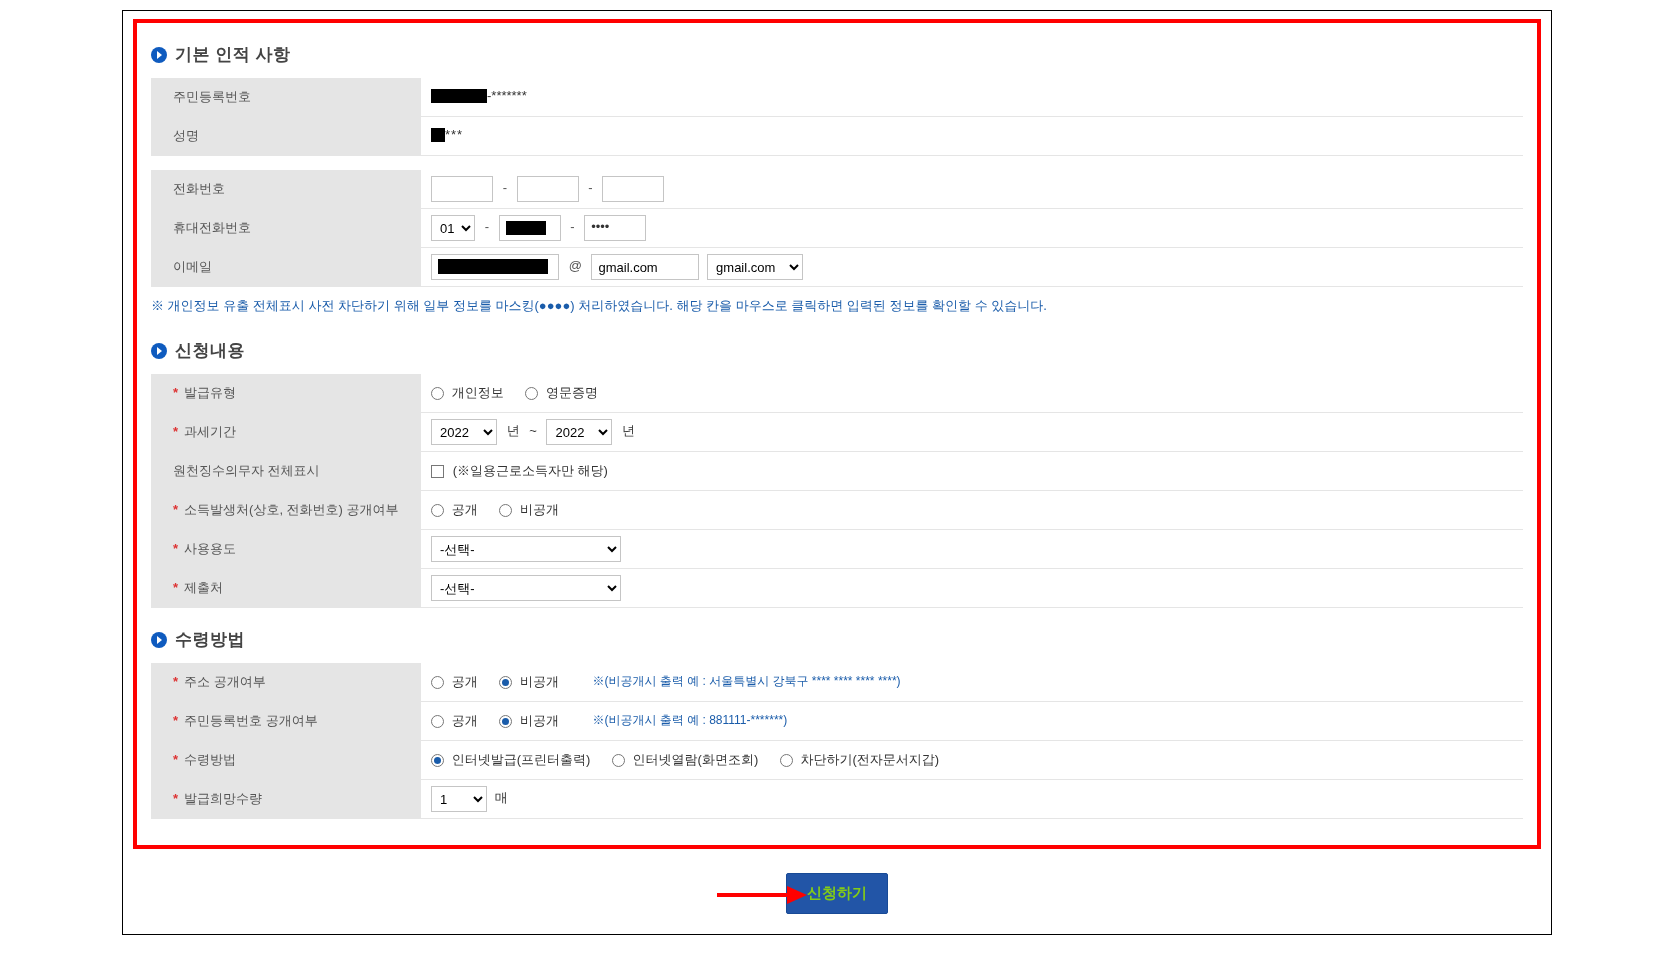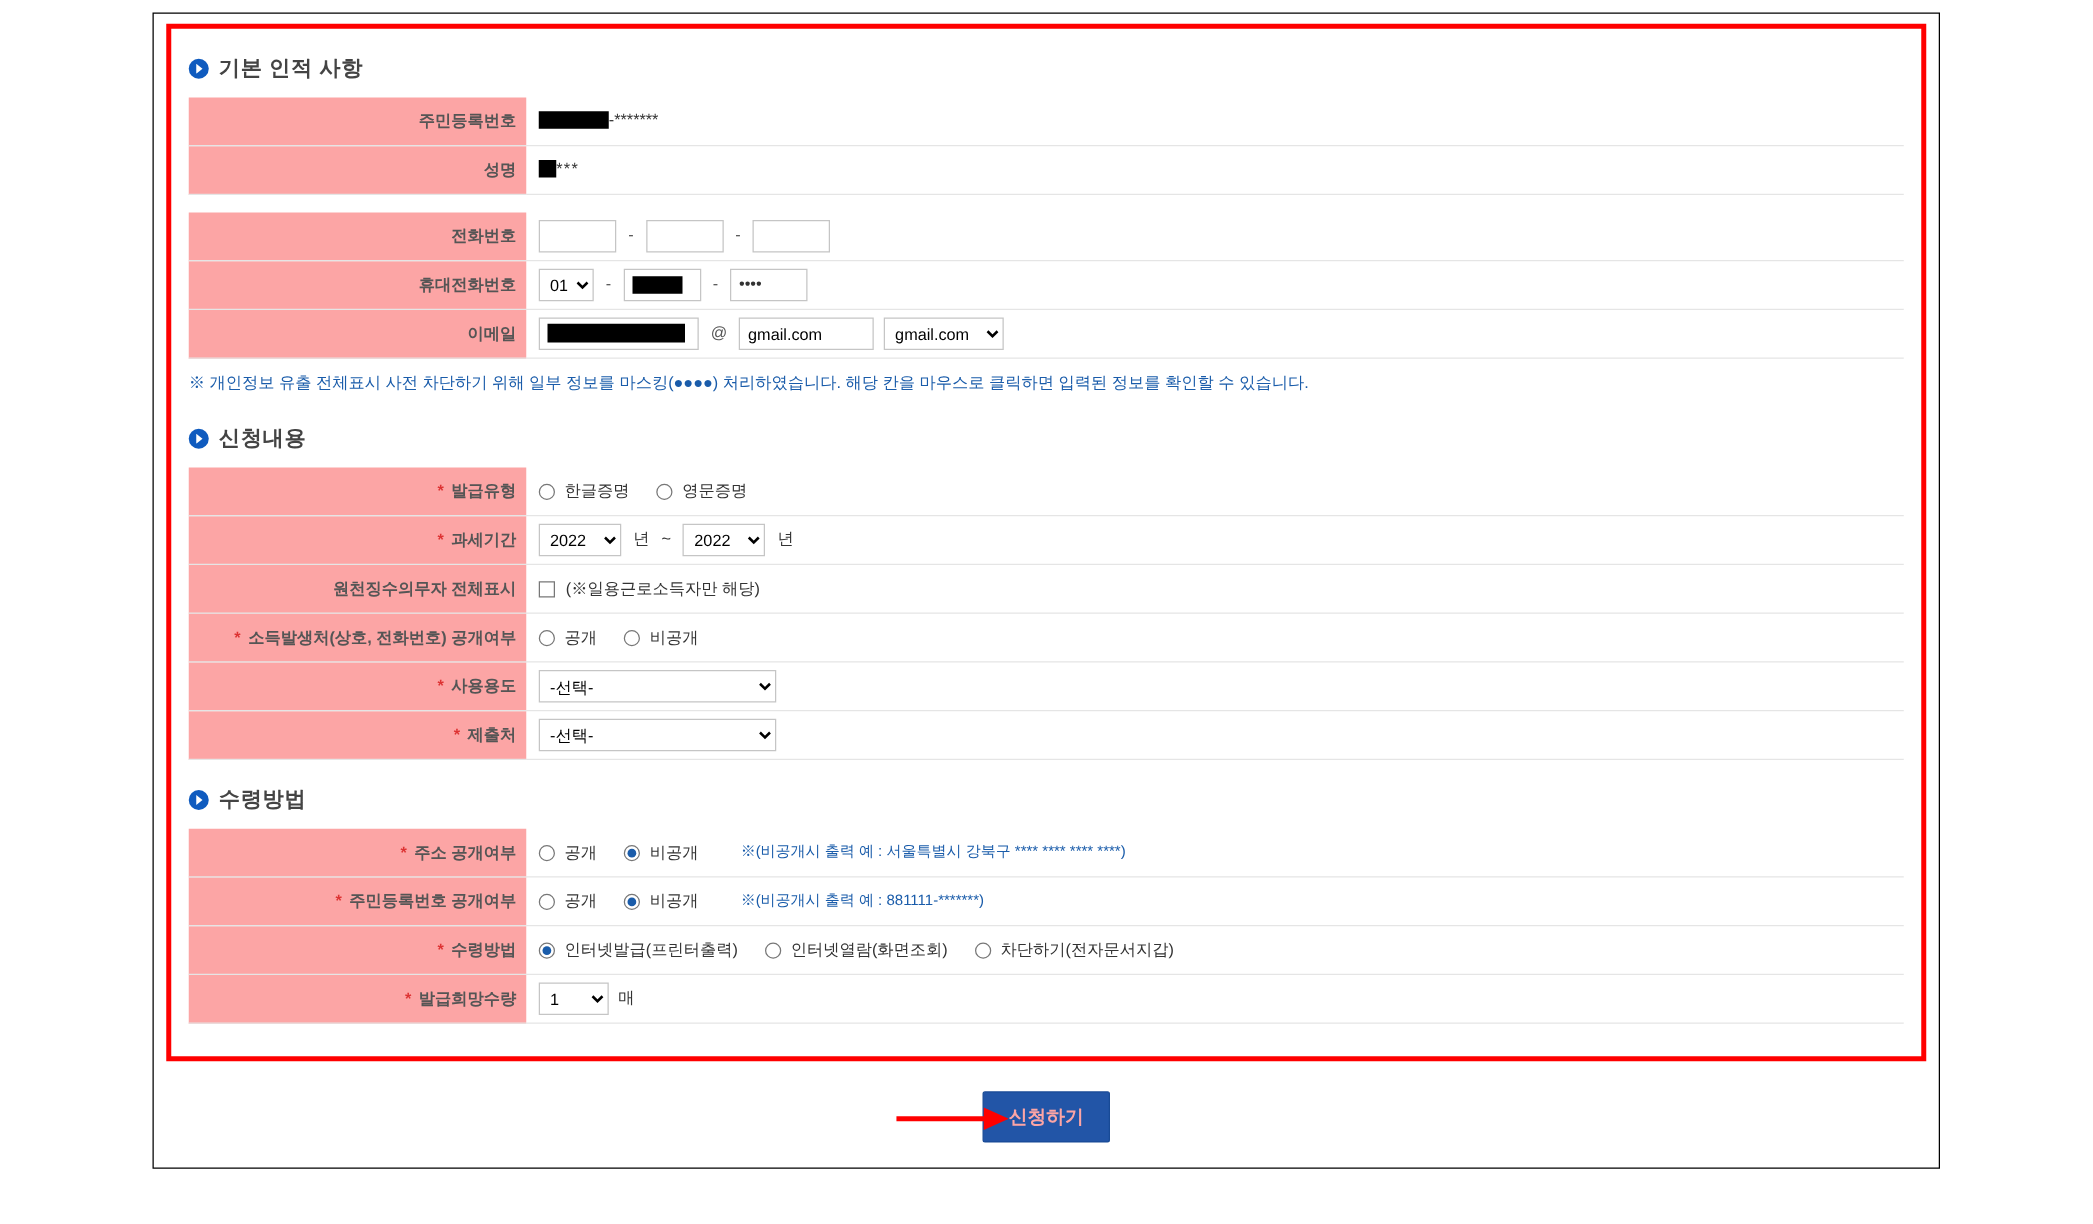--- a/index.html
+++ b/index.html
@@ -46,23 +46,23 @@
     letter-spacing: 0.5px;
     text-align: center;
   }
   .form-table {
     width: 100%;
     border-collapse: collapse;
     margin-bottom: 8px;
   }
   .form-table tr { border-bottom: 1px solid #e5e5e5; }
   .form-table th {
-    background: #fca5a5;
-    text-align: right;
-    font-weight: 700;
+    background: #e5e5e5;
+    text-align: left;
+    font-weight: 400;
     color: #555;
     width: 270px;
     padding: 10px 8px 10px 22px;
     vertical-align: middle;
   }
   .form-table td {
     padding: 6px 10px;
     vertical-align: middle;
   }
   .req::before {
@@ -104,21 +104,21 @@
     margin-left: 12px;
   }
   .rlabel { margin-right: 18px; vertical-align: middle; }
   .submit-wrap {
     text-align: center;
     margin-top: 24px;
     position: relative;
   }
   .submit-btn {
     background: #2255a7;
-    color: #fca5a5;
+    color: #84cc16;
     border: 1px solid #184a96;
     padding: 10px 20px;
     font-size: 15px;
     font-weight: 600;
     cursor: pointer;
     border-radius: 2px;
   }
   .arrow {
     position: absolute;
     left: 50%;
@@ -262,21 +262,21 @@
       <span class="sec-title">신청내용</span>
     </div>
 
     <table class="form-table">
       <tbody>
           <tr>
         <th><span class="req">발급유형</span></th>
         <td>
           <label class="rlabel">
             <span class="radio-icon"></span>
-            <span>한글증명</span>
+            <span>개인정보</span>
           </label>
           <label class="rlabel">
             <span class="radio-icon"></span>
             <span>영문증명</span>
           </label>
         </td>
       </tr>
       <tr>
         <th><span class="req">과세기간</span></th>
         <td>

